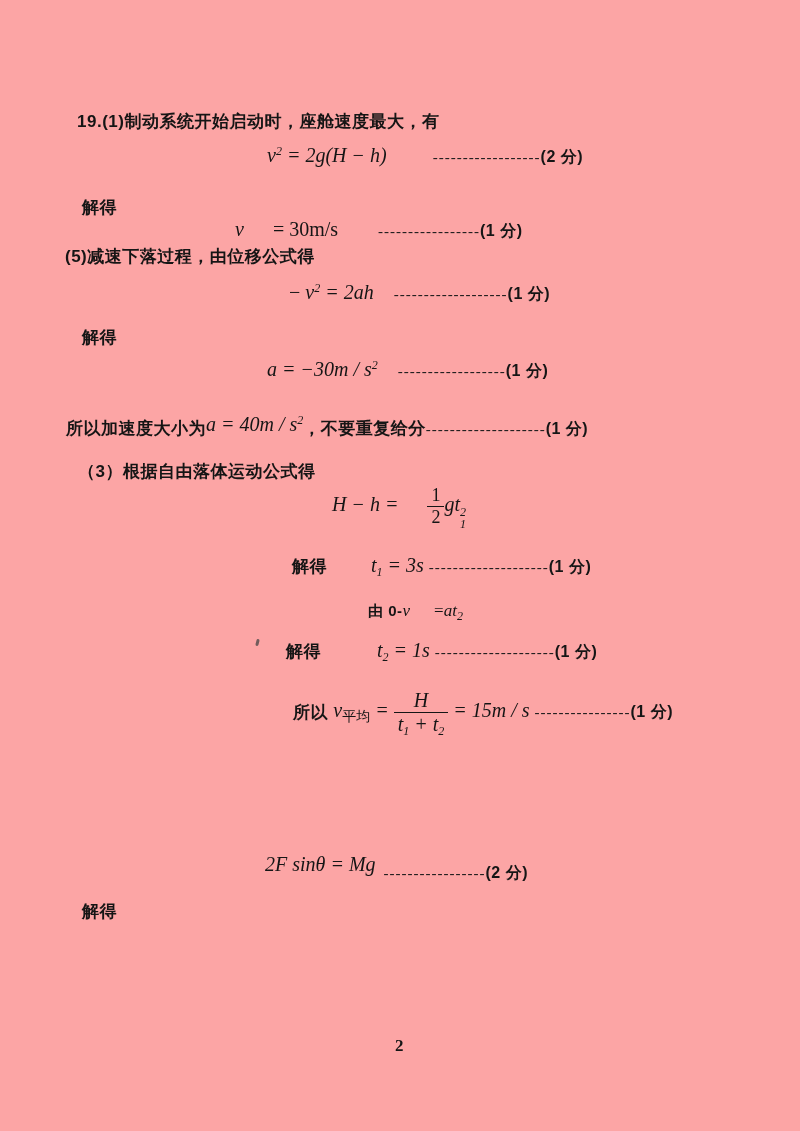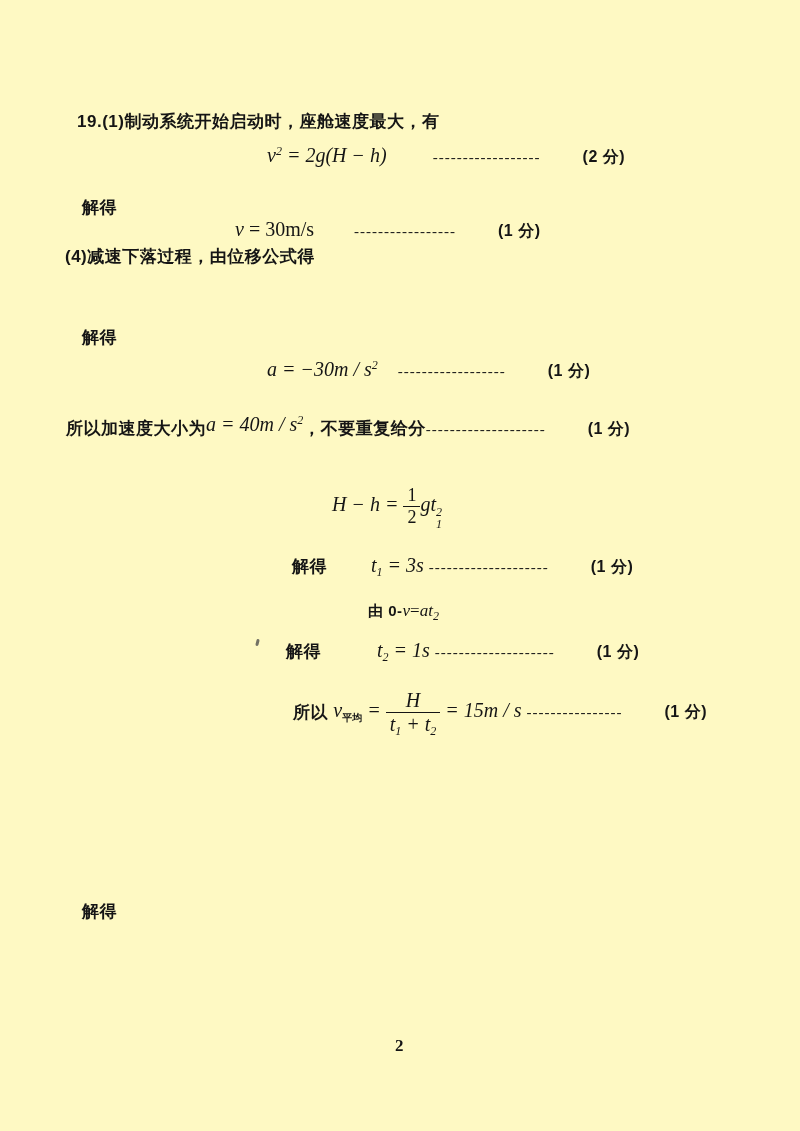--- a/index.html
+++ b/index.html
@@ -1,51 +1,51 @@
 <!DOCTYPE html>
 <html><head>
 <meta charset="utf-8">
 <title>Document</title>
 <style>
   html,body{margin:0;padding:0;background:#ffffff;}
   .page{
-    position:relative;width:800px;height:1131px;background:#fef9c3;
+    position:relative;width:800px;height:1131px;background:#fca5a5;
     color:#151515;overflow:hidden;
   }
   .line{position:absolute;white-space:nowrap;}
   .cn{
     font-family:"Liberation Sans","DejaVu Sans",sans-serif;
     font-weight:600;font-size:17px;letter-spacing:0.5px;
   }
   .math{
     font-family:"Liberation Serif","DejaVu Serif",serif;
     font-style:italic;font-size:20px;
   }
-  .math .rm{font-style:normal;}
+  .math .rm{font-style:normal;margin-left:24px;}
   .math sup{font-size:12px;font-style:italic;vertical-align:7px;line-height:0;}
   .math sub{font-size:12px;font-style:italic;vertical-align:-4px;line-height:0;}
   .dashes{
     font-family:"Liberation Serif","DejaVu Serif",serif;font-style:normal;
     font-size:15px;letter-spacing:1px;color:#1a1a1a;
   }
   .dashes-low{position:relative;top:7px;}
   .score{
     font-family:"Liberation Sans","DejaVu Sans",sans-serif;
-    font-weight:600;font-size:16px;letter-spacing:0.5px;margin-left:42px;
+    font-weight:600;font-size:16px;letter-spacing:0.5px;
   }
   .frac{display:inline-block;text-align:center;vertical-align:middle;line-height:1.05;}
   .frac .num{display:block;border-bottom:1.6px solid #151515;padding:0 4px 1px;}
   .frac .den{display:block;padding:1px 4px 0;}
   .ss{
     display:inline-flex;flex-direction:column;align-items:flex-start;
     font-size:12px;line-height:1.0;vertical-align:-5px;font-style:italic;
   }
   .cnsub{
     font-family:"Liberation Sans","DejaVu Sans",sans-serif;font-style:normal;
-    font-weight:700;font-size:10px;vertical-align:-4px;
+    font-weight:400;font-size:14px;vertical-align:-4px;
   }
   .sqrt-sign{font-style:normal;font-size:21px;}
   .sqrt-body{font-style:normal;border-top:1.6px solid #151515;margin-left:-2px;padding:0 2px 0 1px;}
   .raised{position:relative;top:-3px;}
   .speck{position:absolute;width:3px;height:7px;background:#444;transform:rotate(14deg);border-radius:2px;opacity:.75;}
   .pagenum{
     font-family:"Liberation Serif","DejaVu Serif",serif;
     font-size:17px;font-weight:600;
   }
 </style>
@@ -64,36 +64,42 @@
 
   <div class="line cn" style="left:82px;top:196px">
     <span>解得</span>
   </div>
 
   <div class="line" style="left:235px;top:218px">
     <span class="math"><span>v</span><span class="rm"> = 30m/s</span></span><span class="dashes" style="margin-left:40px">-----------------</span><span class="score">(1 分)</span>
   </div>
 
   <div class="line cn" style="left:65px;top:245px">
-    <span>(4)减速下落过程，由位移公式得</span>
+    <span>(5)减速下落过程，由位移公式得</span>
   </div>
 
+  <div class="line" style="left:265px;top:281px">
+    <span class="math"><span class="rm">− </span><span>v</span><sup>2</sup><span> = 2ah</span></span><span class="dashes" style="margin-left:20px">-------------------</span><span class="score">(1 分)</span>
+  </div>
 
   <div class="line cn" style="left:82px;top:326px">
     <span>解得</span>
   </div>
 
   <div class="line" style="left:267px;top:358px">
     <span class="math"><span>a = −30m / s</span><sup>2</sup></span><span class="dashes" style="margin-left:20px">------------------</span><span class="score">(1 分)</span>
   </div>
 
   <div class="line" style="left:66px;top:416px">
     <span class="cn">所以加速度大小为</span><span class="math raised"><span>a = 40m / s</span><sup>2</sup></span><span class="cn">，不要重复给分</span><span class="dashes">--------------------</span><span class="score">(1 分)</span>
   </div>
 
+  <div class="line cn" style="left:78px;top:460px">
+    <span>（3）根据自由落体运动公式得</span>
+  </div>
 
   <div class="line" style="left:332px;top:486px">
     <span class="math"><span>H − h = </span><span class="frac rm" style="font-size:18px"><span class="num">1</span><span class="den">2</span></span><span>gt</span><span class="ss">
           <span>2</span>
           <span>1</span>
         </span></span>
   </div>
 
   <div class="line" style="left:292px;top:554px">
     <span class="cn">解得</span><span class="math" style="margin-left:44px"><span>t</span><sub>1</sub><span> = 3s </span></span><span class="dashes">--------------------</span><span class="score">(1 分)</span>
@@ -108,20 +114,23 @@
   <div class="line" style="left:286px;top:639px">
     <span class="cn">解得</span><span class="math" style="margin-left:56px"><span>t</span><sub>2</sub><span> = 1s </span></span><span class="dashes">--------------------</span><span class="score">(1 分)</span>
   </div>
 
   <div class="line" style="left:293px;top:690px">
     <span class="cn" style="vertical-align:middle">所以 </span><span class="math" style="vertical-align:middle"><span>v</span><span class="cnsub">平均</span><span> = </span><span class="frac"><span class="num">H</span><span class="den"><span>t</span><sub>1</sub><span> + </span><span>t</span><sub>2</sub></span></span><span> = 15m / s </span></span><span class="dashes" style="vertical-align:middle">----------------</span><span class="score" style="vertical-align:middle">(1 分)</span>
   </div>
 
 
 
+  <div class="line" style="left:265px;top:853px">
+    <span class="math">2F sinθ = Mg</span><span class="dashes dashes-low" style="margin-left:8px">-----------------</span><span class="score dashes-low">(2 分)</span>
+  </div>
 
   <div class="line cn" style="left:82px;top:900px">
     <span>解得</span>
   </div>
 
 
   <div class="line pagenum" style="left:395px;top:1036px">
     <span>2</span>
   </div>
 

